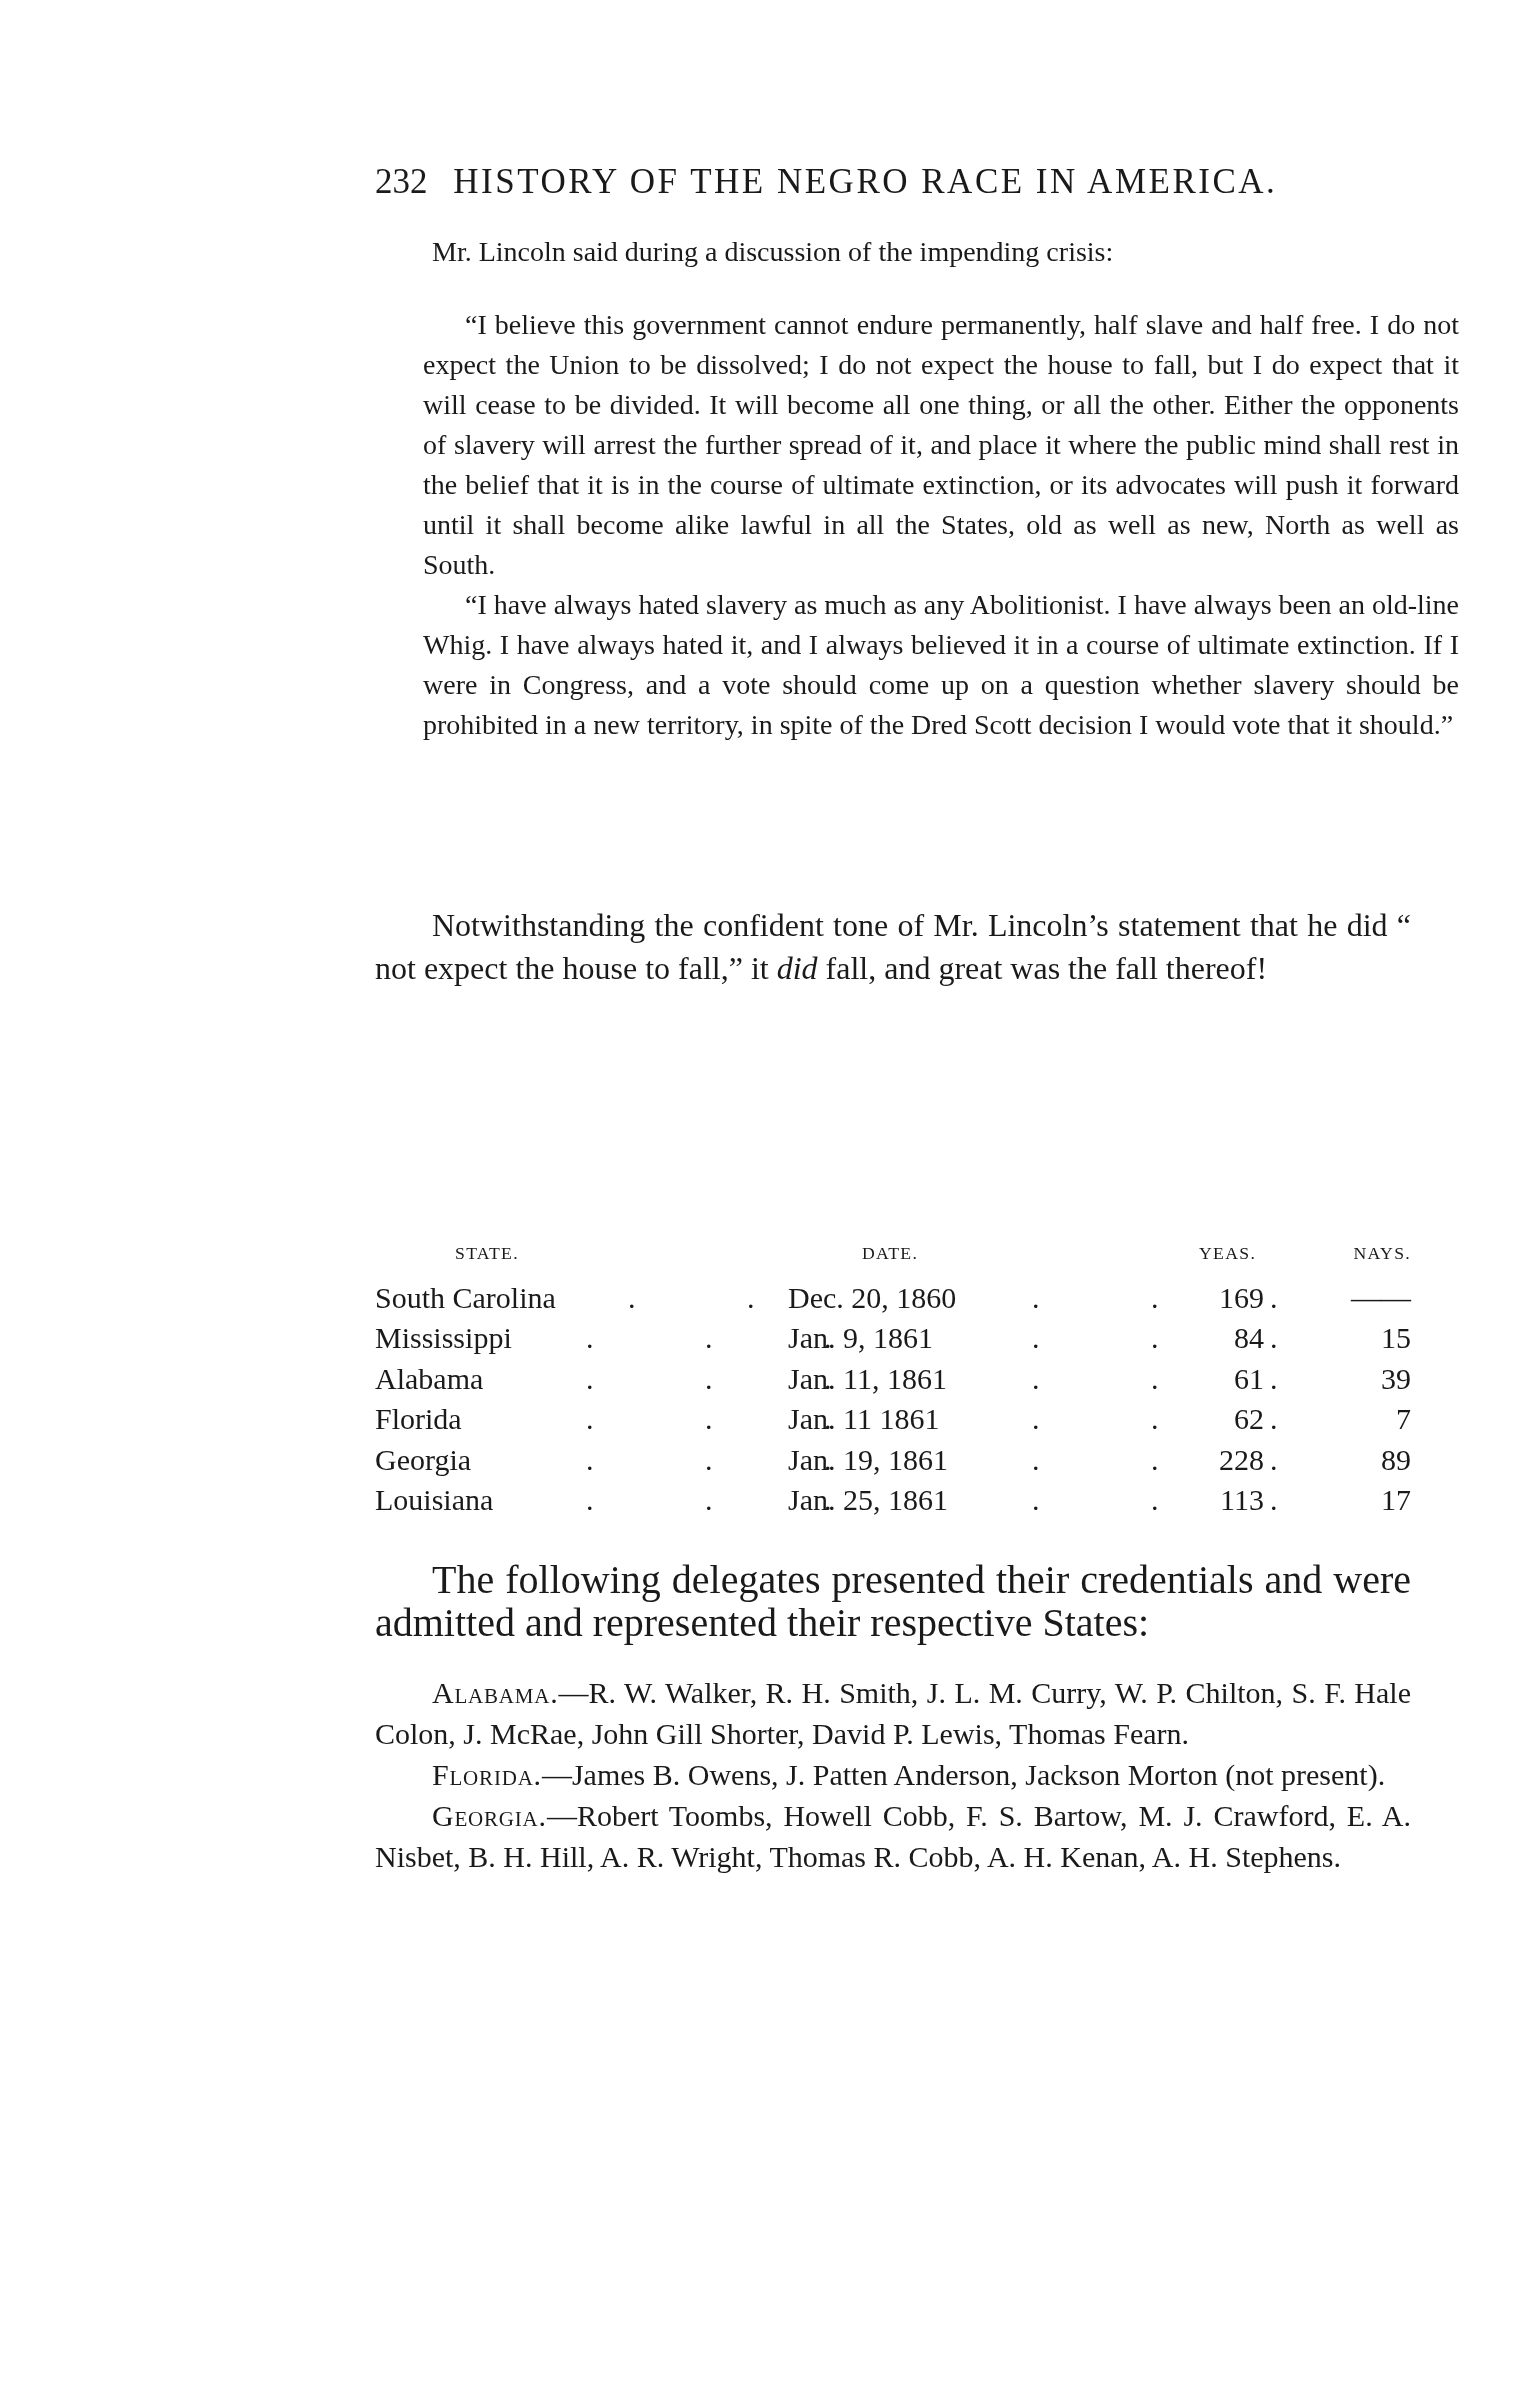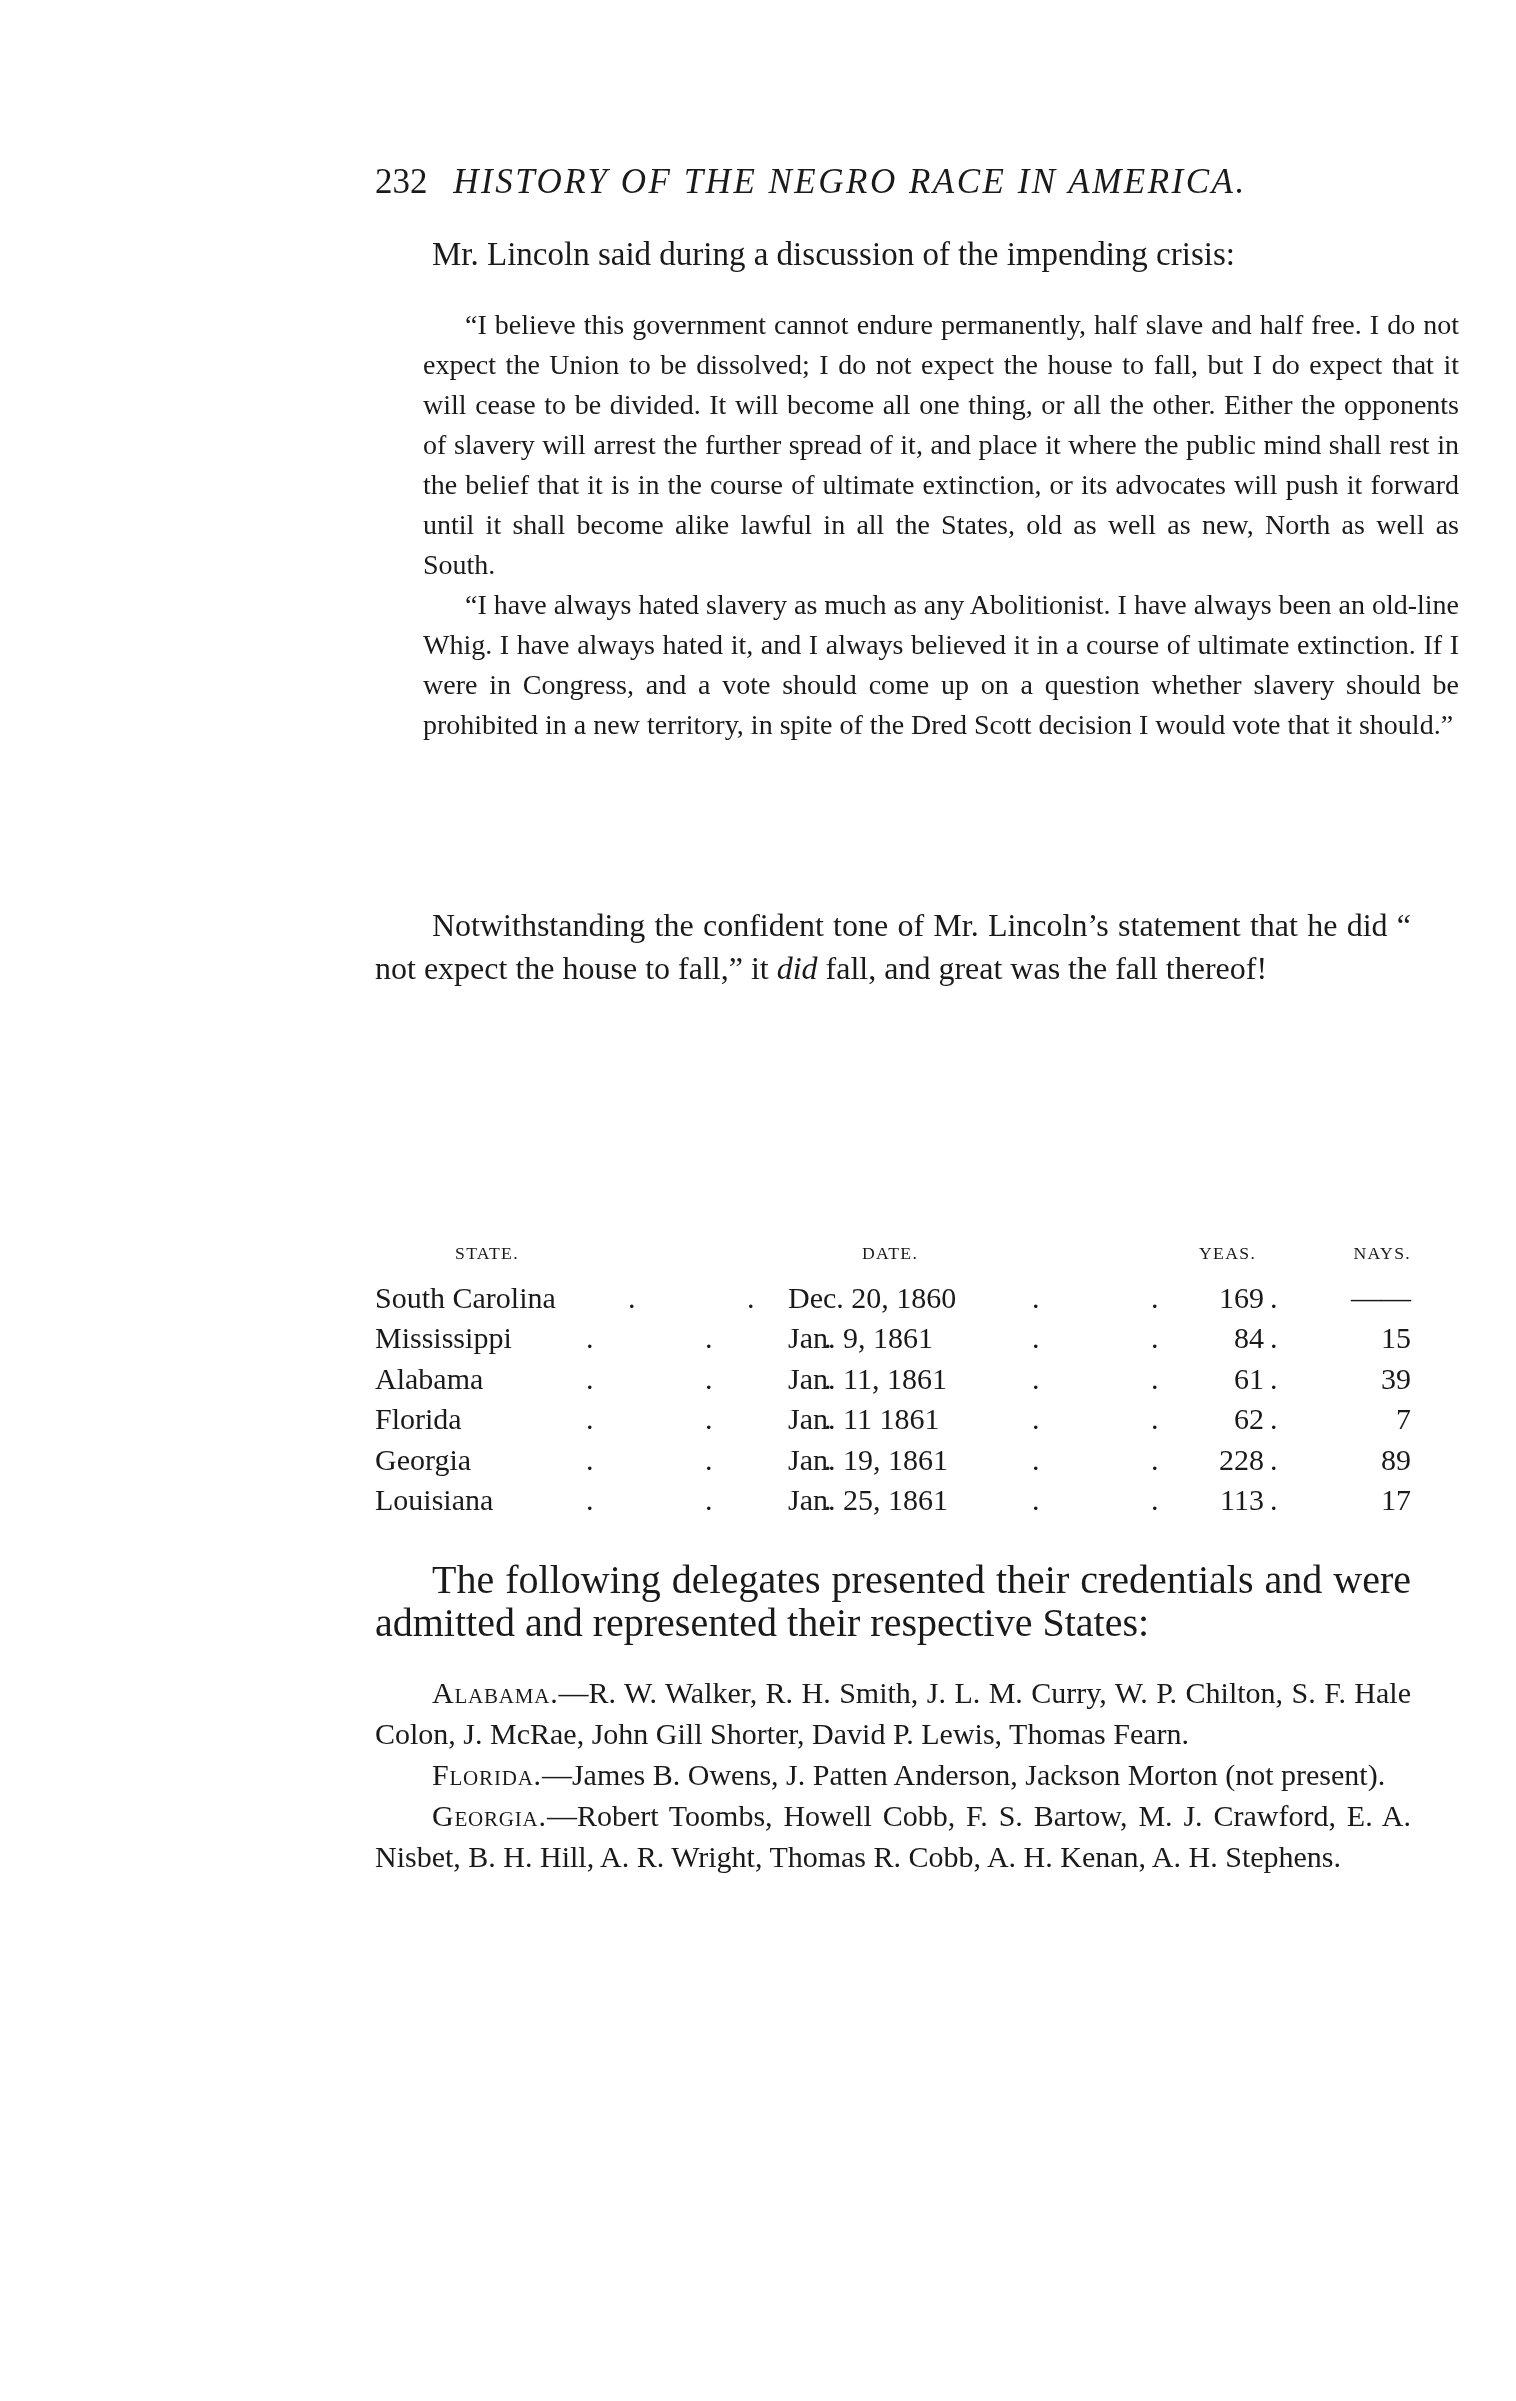--- a/index.html
+++ b/index.html
@@ -1,21 +1,21 @@
 <!DOCTYPE html>
 <html style="font-size:13.5px"><head>
 <meta charset="utf-8">
 <style>
   html,body{margin:0;padding:0;background:#fff;}
   body{width:1517px;height:2401px;position:relative;overflow:hidden;color:#1a1a1a;font-family:"Liberation Serif","DejaVu Serif",serif;}
   .page{position:absolute;left:375px;top:0;width:1036px;}
   .hdr{position:absolute;top:162px;left:0;width:1036px;font-size:35px;white-space:nowrap;}
   .hdr .num{font-style:normal;margin-right:17px;}
-  .hdr .title{font-style:italic;letter-spacing:2.5px;text-align:center;}
-  .intro{position:absolute;top:236px;left:57px;font-size:33px;white-space:nowrap;}
+  .hdr .title{letter-spacing:2.5px;text-align:center;}
+  .intro{position:absolute;top:236px;left:57px;font-size:28px;white-space:nowrap;}
   .quote{position:absolute;top:305px;left:0;width:1036px;font-size:28px;line-height:40px;text-align:justify;margin-left:48px;}
   .quote p{margin:0;text-indent:42px;}
   .body{position:absolute;top:904px;left:0;width:1036px;font-size:32px;line-height:43px;text-align:justify;}
   .body p{margin:0;text-indent:57px;}
   .thead{position:absolute;top:1243px;left:0;width:1036px;font-size:17.7px;letter-spacing:1.3px;}
   .thead span{position:absolute;white-space:nowrap;}
   .trow{position:absolute;left:0;width:1036px;height:40px;font-size:30px;}
   .trow span{position:absolute;white-space:nowrap;}
   .c-state{left:0;}
   .c-dots1{left:226px;letter-spacing:52px;}

